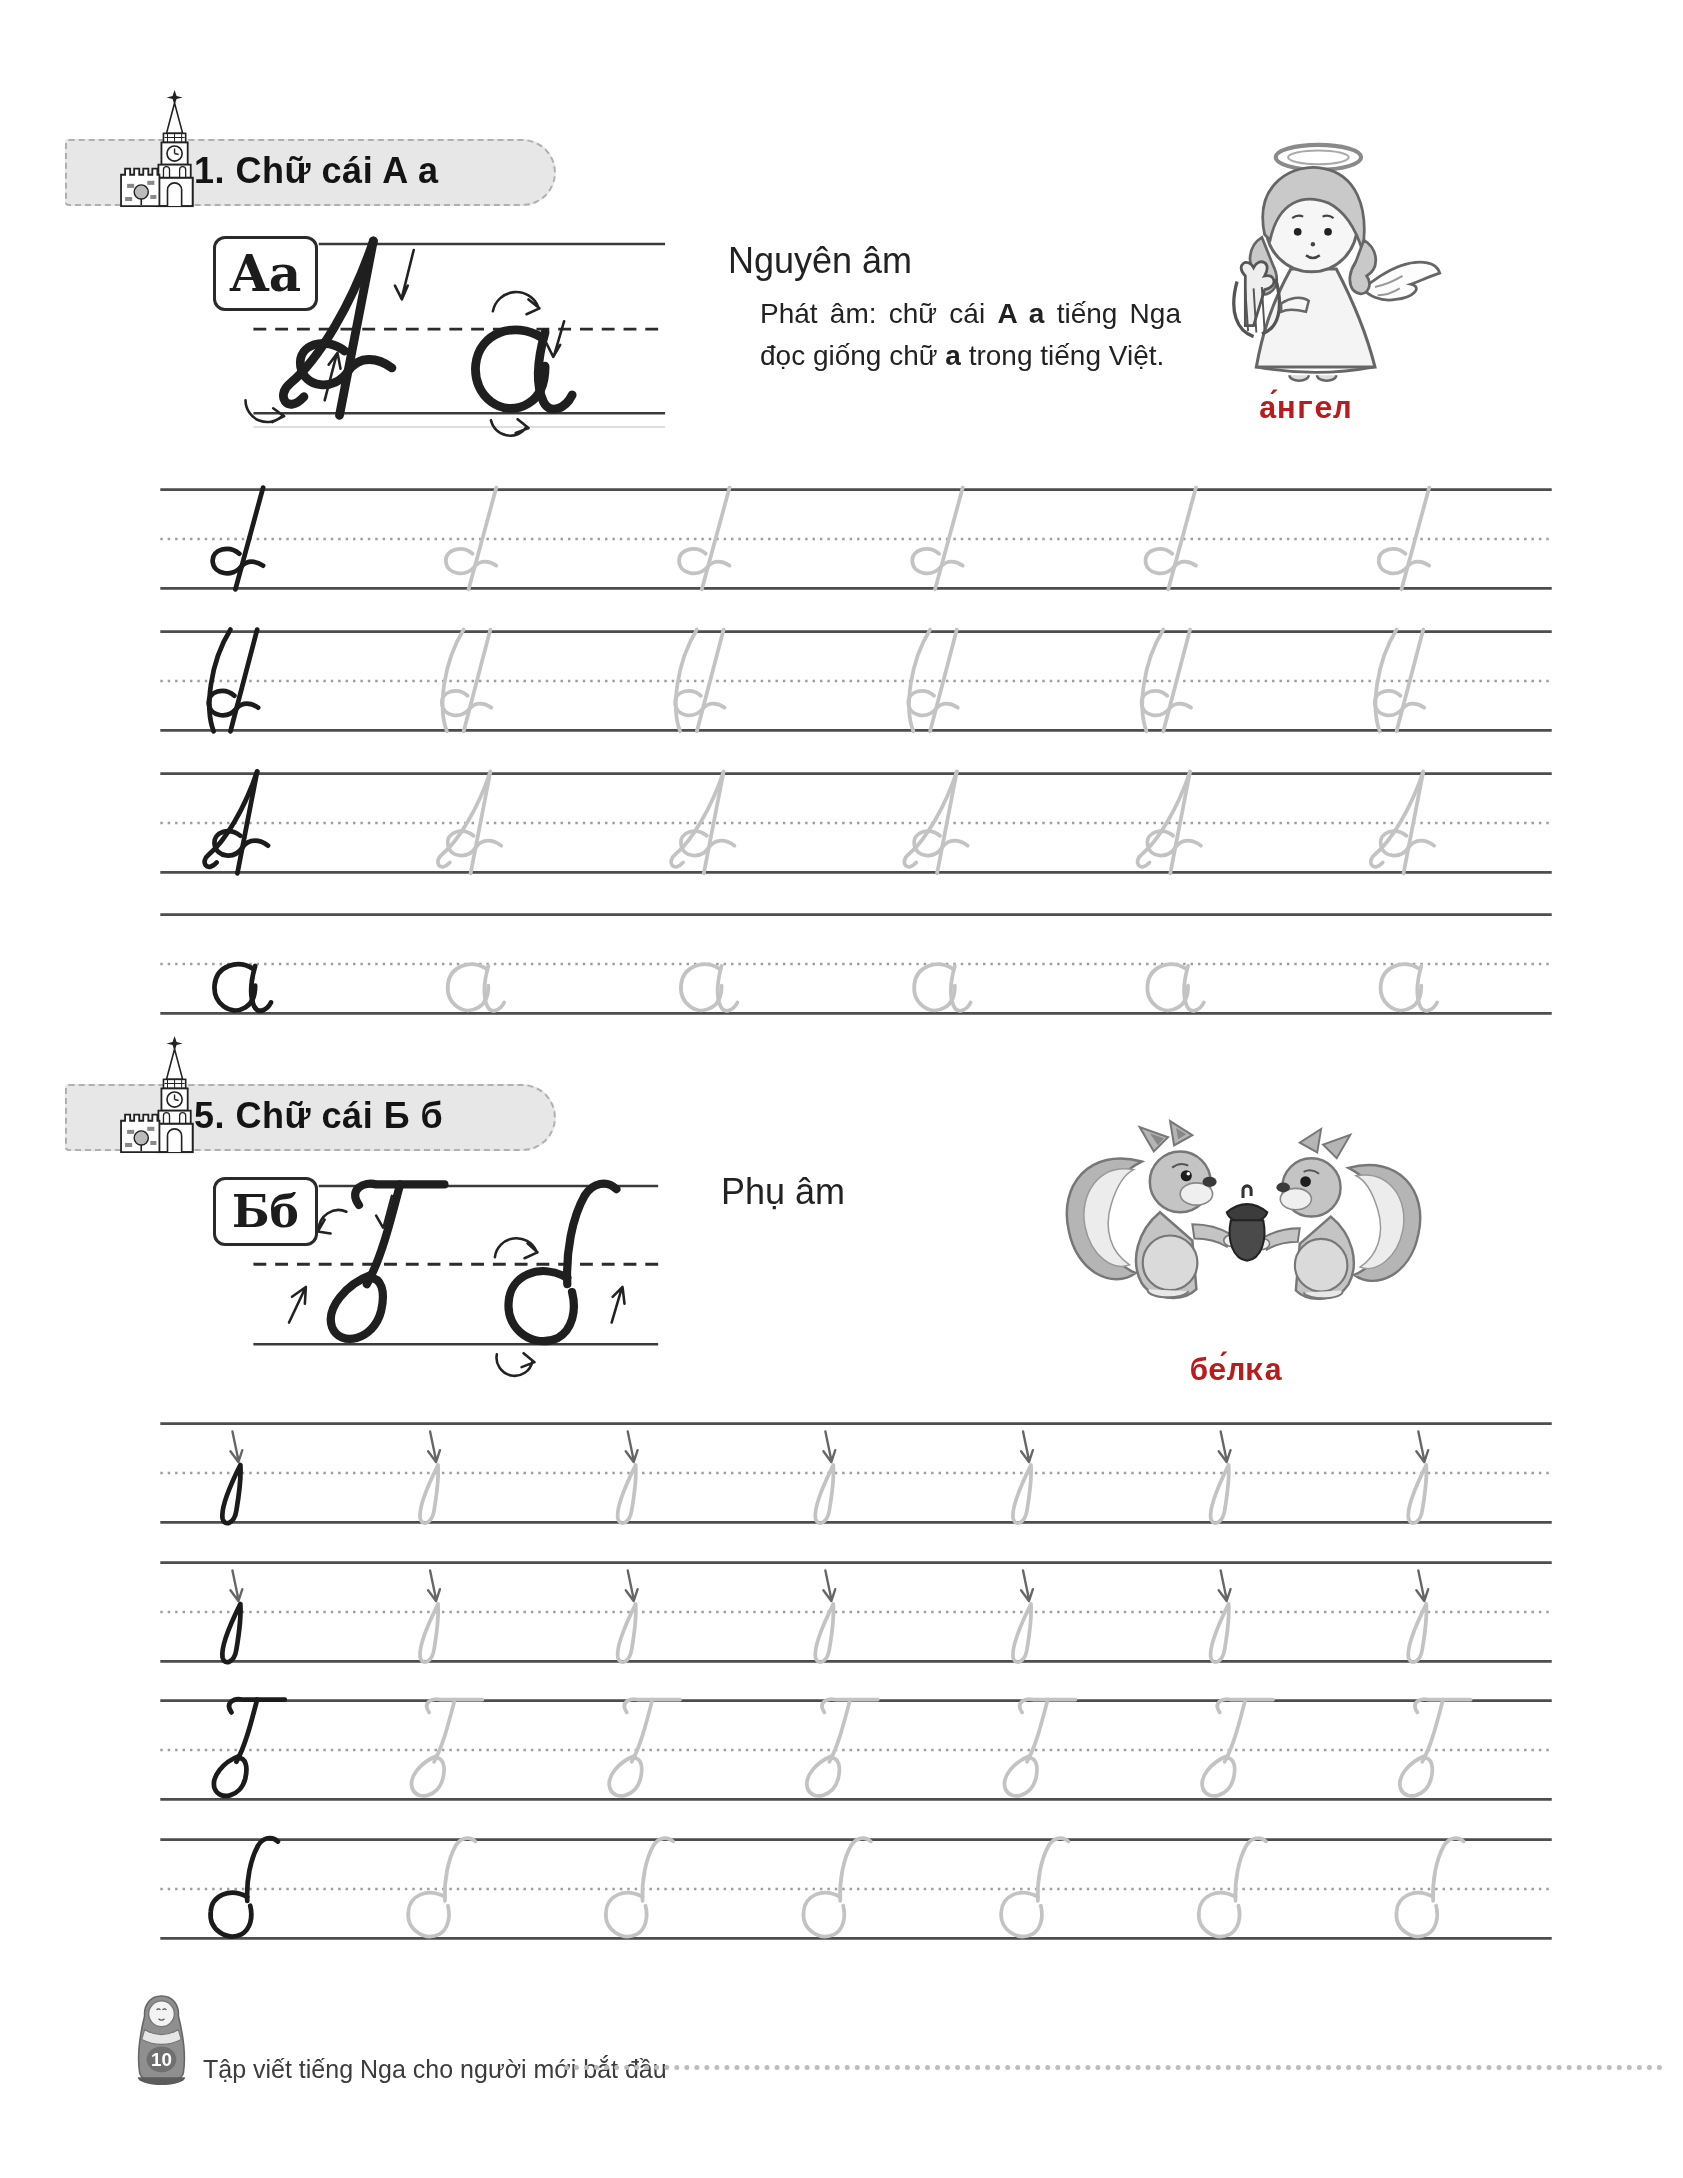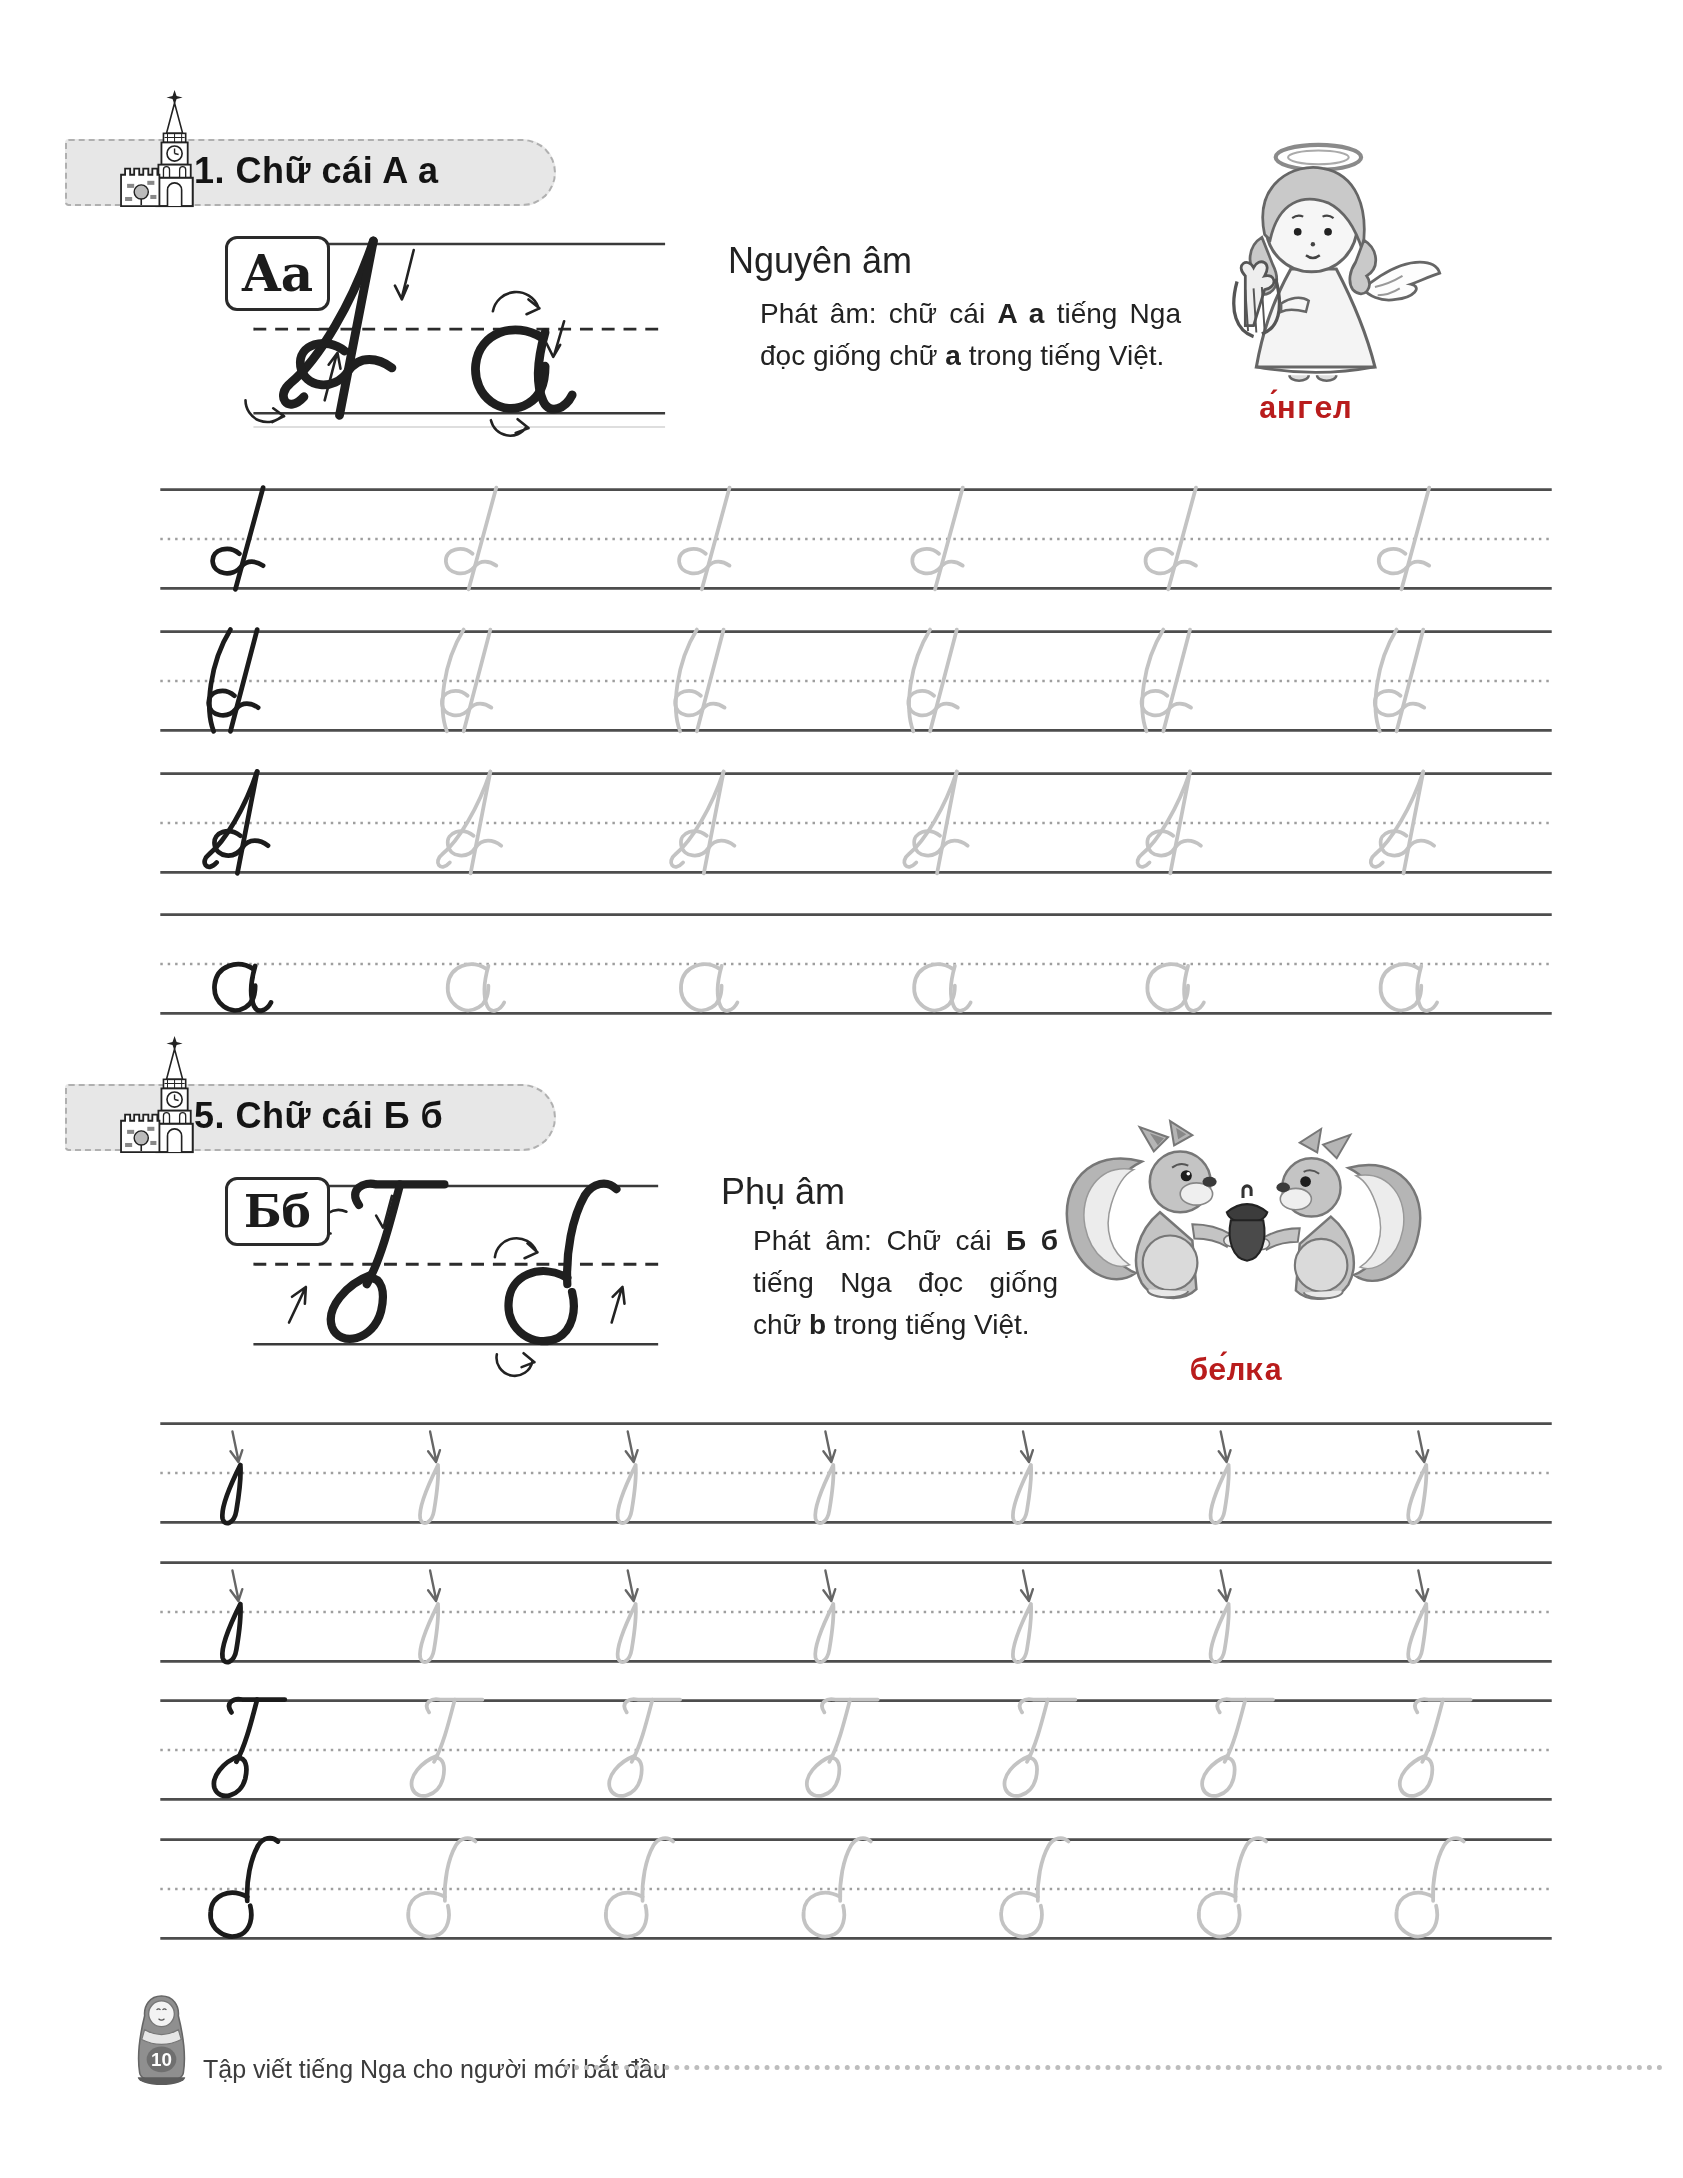--- a/index.html
+++ b/index.html
@@ -7,21 +7,21 @@
         font-family:"Liberation Sans", sans-serif;color:#222;border-radius:12px;}
   
   .banner-pill{position:absolute;left:65px;width:487px;height:63px;background:#e7e7e7;
       border:2px dashed #b0b0b0;border-radius:4px 36px 36px 4px;}
   .banner-title{position:absolute;left:194px;width:356px;height:67px;line-height:67px;
       font-size:36px;font-weight:bold;color:#141414;letter-spacing:0.5px;}
   .kremlin{position:absolute;left:117px;width:101px;height:123px;}
   
   .letter-box{position:absolute;left:213px;width:99px;height:69px;background:#fff;
       border:3px solid #2a2a2a;border-radius:12px;text-align:center;
-      font-family:"DejaVu Serif", serif;font-weight:bold;font-size:50px;line-height:69px;color:#1c1c1c;margin-left:12px;}
+      font-family:"DejaVu Serif", serif;font-weight:bold;font-size:50px;line-height:69px;color:#1c1c1c;}
   .demo-svg{position:absolute;left:198px;width:475px;height:213px;}
   
   .ptype{position:absolute;font-size:36px;color:#222;}
   .pron{position:absolute;font-size:28px;line-height:1.5;text-align:justify;color:#222;margin-left:32px;}
   .pron b{font-weight:bold;}
   .illu{position:absolute;}
   .caption{position:absolute;width:218px;text-align:center;font-family:Liberation Mono, monospace;
       font-weight:bold;font-size:31px;color:#b91c1c;}
   
   .prow{position:absolute;left:149px;}
@@ -223,23 +223,20 @@
     <path class="demo-arrow" d="M 150 38 A 20 20 0 0 0 122 56 M 128 46 L 121 58 M 134 60 L 121 58"></path>
     <path class="demo-arrow" d="M 196 22 L 188 52 M 180 42 L 187 54 M 194 44 L 187 54"></path>
     <path class="demo-arrow" d="M 92 150 L 108 116 M 95 124 L 109 114 M 108 131 L 109 114"></path>
     <path class="demo-arrow" d="M 300 84 A 22 22 0 0 1 342 78 M 333 70 L 343 79 M 330 85 L 343 79"></path>
     <path class="demo-arrow" d="M 418 150 L 428 116 M 419 124 L 429 114 M 431 131 L 429 114"></path>
     <path class="demo-arrow" d="M 302 182 A 18 18 0 0 0 338 189 M 329 181 L 340 190 M 327 195 L 340 190"></path>
   </svg>
   <div class="letter-box" style="top:1177px;height:63px;line-height:63px;font-size:44px">Бб</div>
 
   <div class="ptype" style="left:721px;top:1171px">Phụ âm</div>
-  <div class="pron" style="left:721px;top:1220px;width:305px">
-    <span>Phát âm: Chữ cái </span><b>Б б</b><span> tiếng Nga đọc giống chữ </span><b>b</b><span> trong tiếng Việt.</span>
-  </div>
 
   <svg class="illu" style="left:1040px;top:1119px;width:406px;height:233px" viewBox="0 0 400 230">
 
     <path d="M100 42 C48 28, 18 66, 28 110 C36 152, 72 168, 94 152 C70 142, 56 114, 66 84 C74 58, 88 48, 100 42 Z" fill="#b5b5b5" stroke="#777" stroke-width="2.5"></path>
     <path d="M92 50 C58 44, 38 74, 44 106 C50 136, 72 150, 88 144 C70 132, 62 110, 70 84 C76 64, 84 54, 92 50 Z" fill="#ececec" stroke="#999" stroke-width="1.5"></path>
     <path d="M112 32 L98 8 L126 18 Z M132 26 L128 2 L150 16 Z" fill="#b5b5b5" stroke="#777" stroke-width="2"></path>
     <path d="M116 26 L108 14 L122 19 Z M136 20 L134 9 L144 15 Z" fill="#888"></path>
     <circle cx="138" cy="62" r="30" fill="#c4c4c4" stroke="#777" stroke-width="2.5"></circle>
     <path d="M118 92 C96 110, 88 140, 100 162 C110 178, 140 182, 154 168 L150 120 Z" fill="#c4c4c4" stroke="#777" stroke-width="2.5"></path>
     <ellipse cx="154" cy="74" rx="16" ry="11" fill="#efefef" stroke="#888" stroke-width="1.6"></ellipse>

